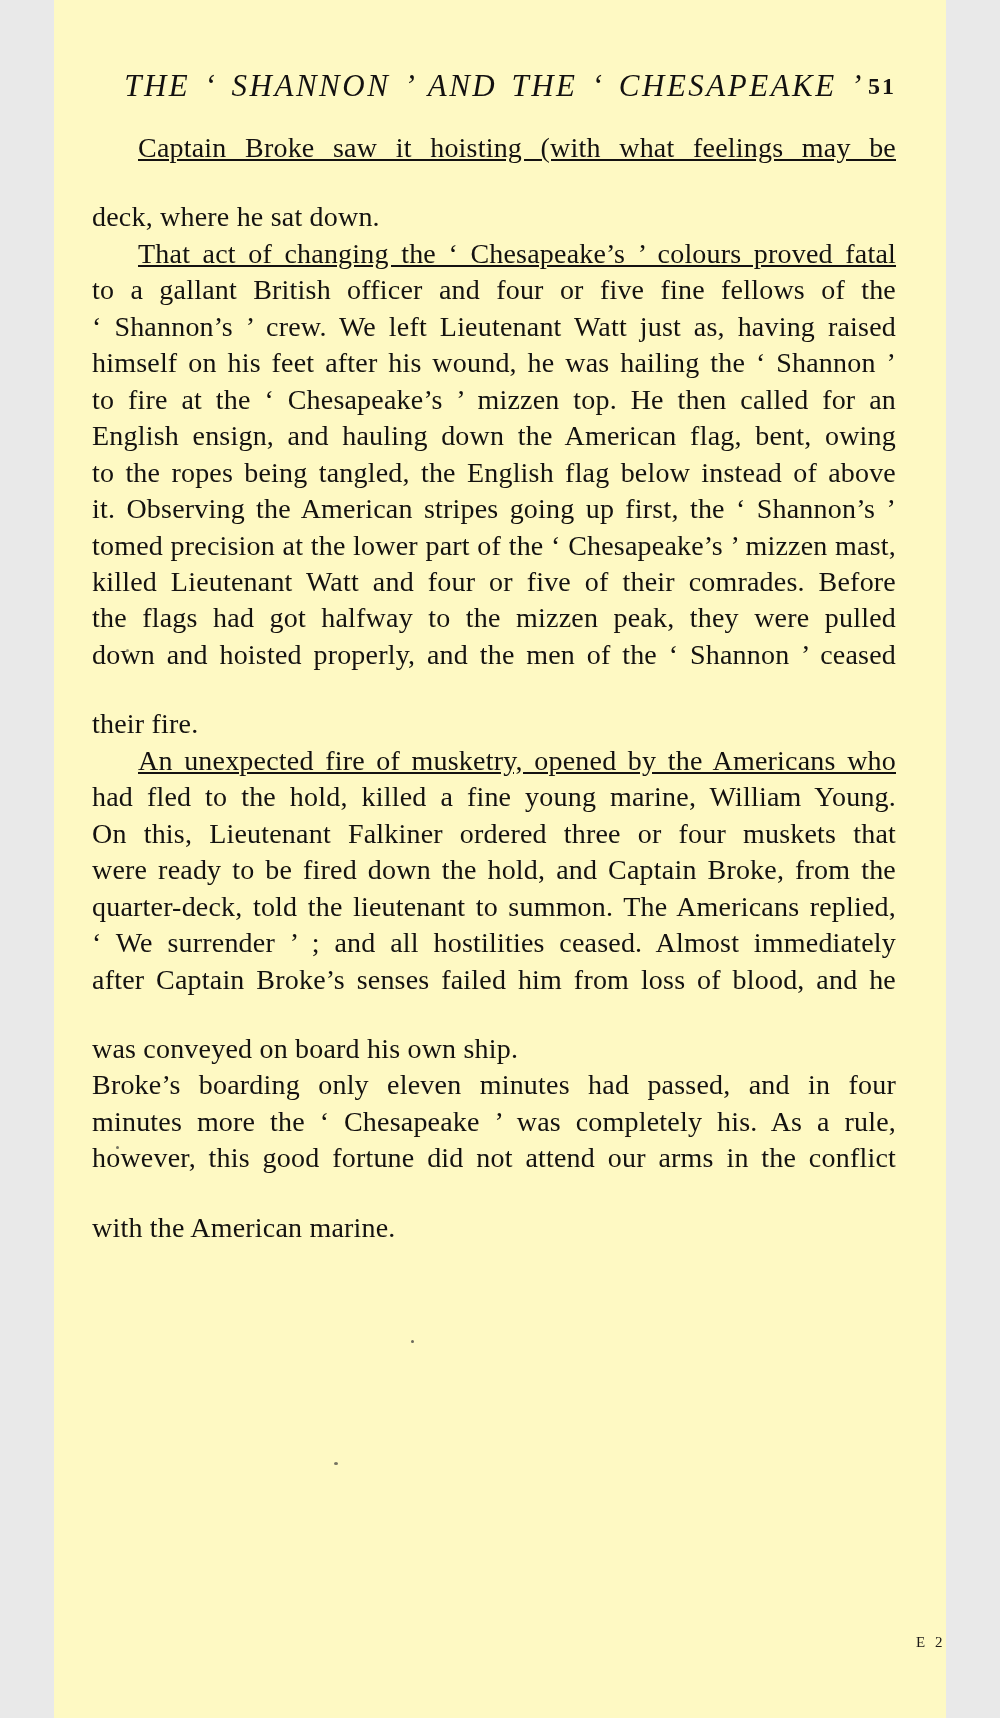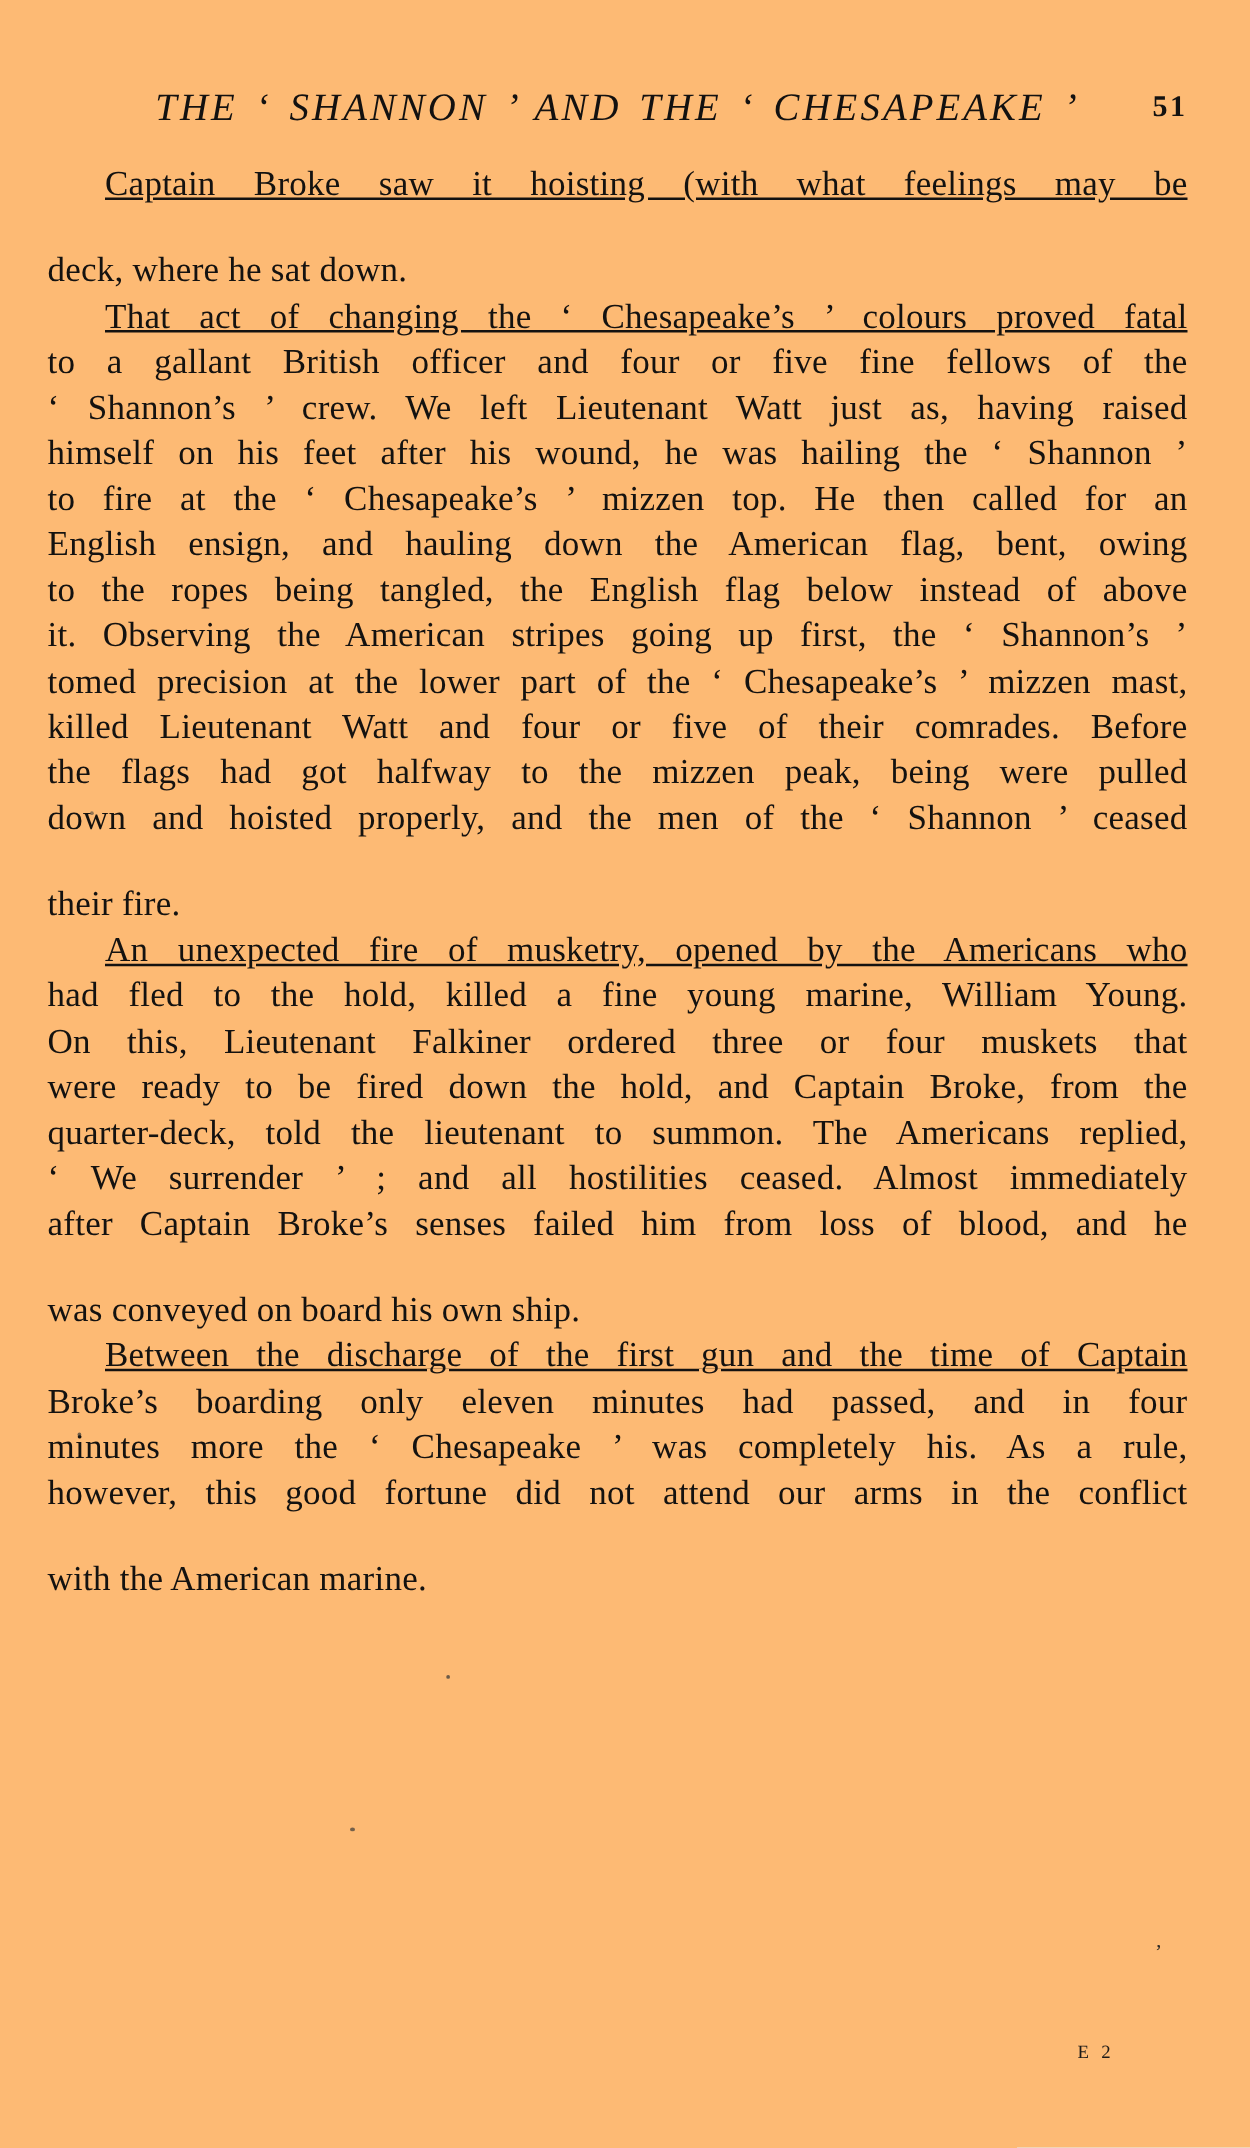--- a/index.html
+++ b/index.html
@@ -1,21 +1,21 @@
 <!DOCTYPE html>
 <html><head>
 <meta charset="utf-8">
 <style>
   html, body { margin: 0; padding: 0; background: #e9e9e9; }
   .page {
     position: relative;
-    width: 1000px;
+    width: 892px;
     height: 1718px;
     margin: 0 auto;
-    background: #fdba74;
+    background: #fef9c3;
     color: #141210;
     font-family: "Liberation Serif", "DejaVu Serif", serif;
     overflow: hidden;
   }
   .page-header {
     position: absolute;
     top: 66px; left: 38px; right: 50px;
     height: 40px;
     line-height: 40px;
   }
@@ -93,38 +93,37 @@
       <span class="line first">That act of changing the ‘ Chesapeake’s ’ colours proved fatal</span>
       <span class="line">to a gallant British officer and four or five fine fellows of the</span>
       <span class="line">‘ Shannon’s ’ crew. We left Lieutenant Watt just as, having raised</span>
       <span class="line">himself on his feet after his wound, he was hailing the ‘ Shannon ’</span>
       <span class="line">to fire at the ‘ Chesapeake’s ’ mizzen top. He then called for an</span>
       <span class="line">English ensign, and hauling down the American flag, bent, owing</span>
       <span class="line">to the ropes being tangled, the English flag below instead of above</span>
       <span class="line">it. Observing the American stripes going up first, the ‘ Shannon’s ’</span>
       <span class="line">tomed precision at the lower part of the ‘ Chesapeake’s ’ mizzen mast,</span>
       <span class="line">killed Lieutenant Watt and four or five of their comrades. Before</span>
-      <span class="line">the flags had got halfway to the mizzen peak, being were pulled</span>
+      <span class="line">the flags had got halfway to the mizzen peak, they were pulled</span>
       <span class="line">down and hoisted properly, and the men of the ‘ Shannon ’ ceased</span>
       <span class="line last">their fire.</span>
     </p>
 
     <p class="para">
       <span class="line first">An unexpected fire of musketry, opened by the Americans who</span>
       <span class="line">had fled to the hold, killed a fine young marine, William Young.</span>
       <span class="line">On this, Lieutenant Falkiner ordered three or four muskets that</span>
       <span class="line">were ready to be fired down the hold, and Captain Broke, from the</span>
       <span class="line">quarter-deck, told the lieutenant to summon. The Americans replied,</span>
       <span class="line">‘ We surrender ’ ; and all hostilities ceased. Almost immediately</span>
       <span class="line">after Captain Broke’s senses failed him from loss of blood, and he</span>
       <span class="line last">was conveyed on board his own ship.</span>
     </p>
 
     <p class="para">
-      <span class="line first">Between the discharge of the first gun and the time of Captain</span>
       <span class="line">Broke’s boarding only eleven minutes had passed, and in four</span>
       <span class="line">minutes more the ‘ Chesapeake ’ was completely his. As a rule,</span>
       <span class="line">however, this good fortune did not attend our arms in the conflict</span>
       <span class="line last">with the American marine.</span>
     </p>
 
   </main>
 
   <div class="signature-mark">E 2</div>
 

